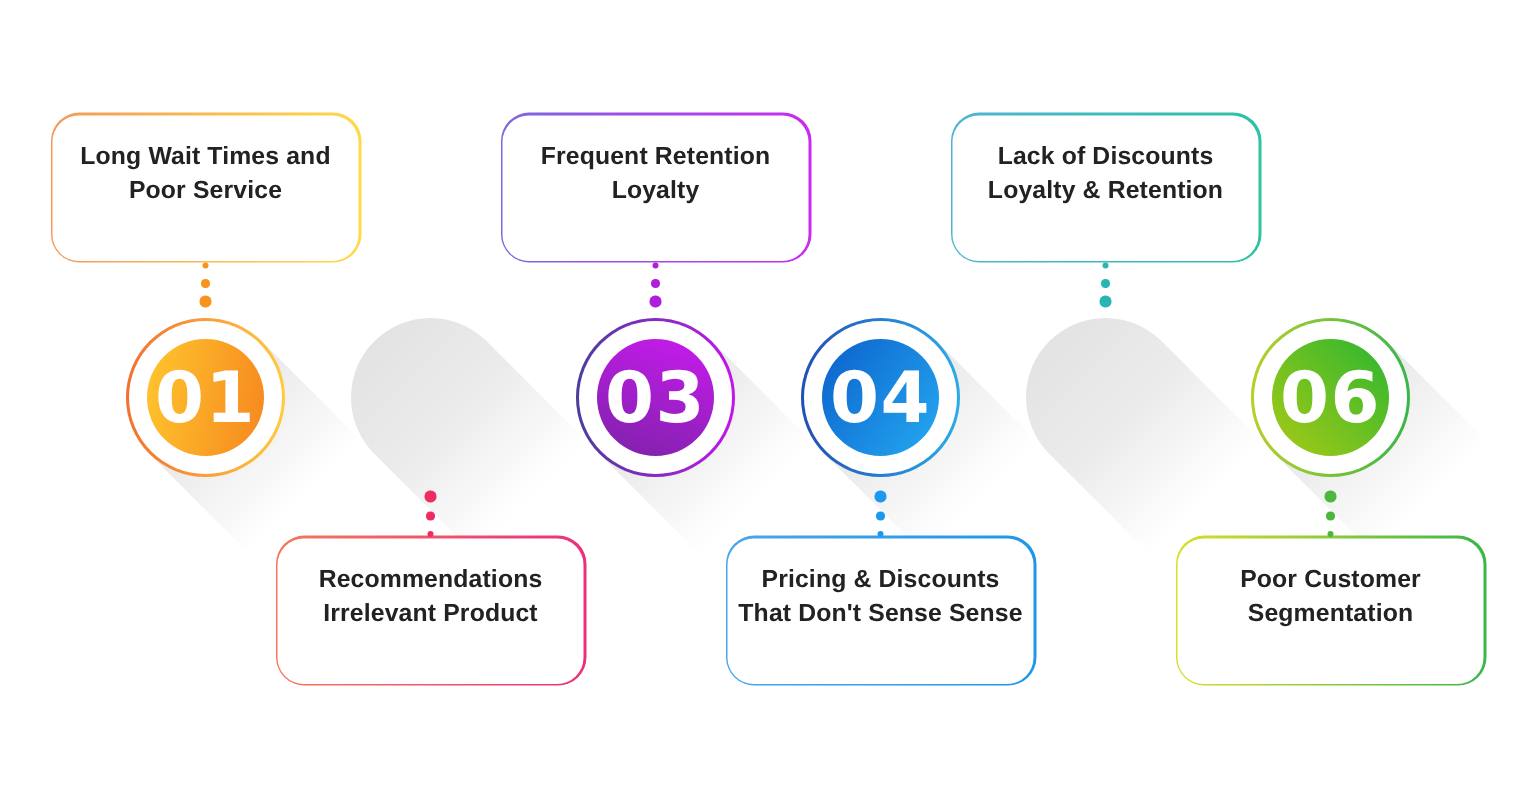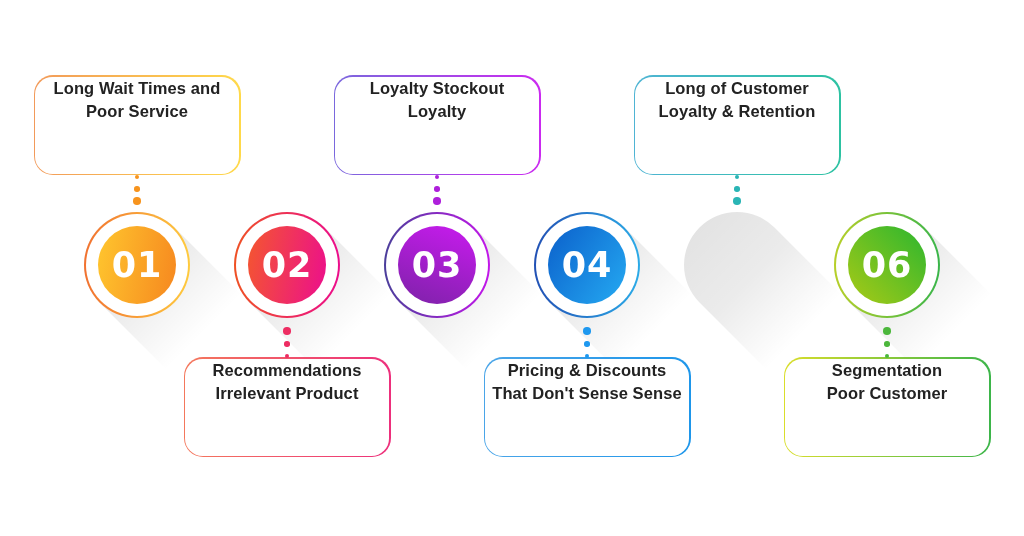--- a/index.html
+++ b/index.html
@@ -24,21 +24,21 @@
   .label-box{
     position:absolute; left:calc(var(--cx) - 103.5px); width:207px; height:100px;
     border-radius:19px; padding:1.5px; box-sizing:border-box;
     background:linear-gradient(90deg, var(--border-a), var(--border-b));
     z-index:2;
   }
   .label-box.top{top:75px;}
   .label-box.bottom{top:357px;}
   .label-inner{
     width:100%; height:100%; background:#ffffff; border-radius:17.5px;
-    box-sizing:border-box; padding:0 6px 0 6px; text-align:center;
+    box-sizing:border-box; padding:16px 6px 0 6px; text-align:center;
   }
   .label-inner span{
     display:block; font-size:16.5px; line-height:23px; font-weight:700;
     letter-spacing:0.1px; color:var(--text-color,#222222);
   }
 
   
   .dot{position:absolute; border-radius:50%; background:var(--dot); z-index:2;}
   .dot.s{width:4px;   height:4px;   left:calc(var(--cx) - 2px);}
   .dot.m{width:5.5px; height:5.5px; left:calc(var(--cx) - 2.75px);}
@@ -54,21 +54,21 @@
     z-index:3;
   }
   .ring-white{position:absolute; inset:2px; background:#ffffff; border-radius:50%;}
   .fill{
     position:absolute; inset:14px; border-radius:50%;
     background:linear-gradient(var(--fill-angle,95deg), var(--fill-a), var(--fill-b));
     display:flex; align-items:center; justify-content:center;
   }
   .num{
     font-family:"DejaVu Sans","Liberation Sans",sans-serif;
-    font-size:35px; font-weight:700; color:#ffffff; letter-spacing:1px;
+    font-size:47px; font-weight:700; color:#ffffff; letter-spacing:1px;
   }
 </style>
 </head>
 <body>
 
 <div class="canvas" style="background: rgb(255, 255, 255); --text-color: #222222;">
 
   <div class="unit u0 top-run" style="--border-a: #f29a5a; --border-b: #ffd94a; --ring-a: #f2712f; --ring-b: #ffcb3e; --fill-a: #ffc62e; --fill-b: #f6871f; --fill-angle: 100deg; --dot: #f7941e;">
     <div class="long-shadow"></div>
     <div class="label-box top">
@@ -92,33 +92,27 @@
     <div class="long-shadow"></div>
     <div class="label-box bottom">
       <div class="label-inner">
         <span>Recommendations</span>
         <span>Irrelevant Product</span>
       </div>
     </div>
     <span class="dot l"></span>
     <span class="dot m"></span>
     <span class="dot s"></span>
-    <div class="ring">
-      <div class="ring-white"></div>
-      <div class="fill">
-        <span class="num">02</span>
-      </div>
-    </div>
   </div>
 
   <div class="unit u2 top-run" style="--border-a: #7a68dd; --border-b: #cb2af0; --ring-a: #4a3e9b; --ring-b: #c316ea; --fill-a: #c91bef; --fill-b: #7d22a8; --fill-angle: 200deg; --dot: #ae1fdb;">
     <div class="long-shadow"></div>
     <div class="label-box top">
       <div class="label-inner">
-        <span>Loyalty Stockout</span>
+        <span>Frequent Retention</span>
         <span>Loyalty</span>
       </div>
     </div>
     <span class="dot s"></span>
     <span class="dot m"></span>
     <span class="dot l"></span>
     <div class="ring">
       <div class="ring-white"></div>
       <div class="fill">
         <span class="num">03</span>
@@ -142,35 +136,35 @@
       <div class="fill">
         <span class="num">04</span>
       </div>
     </div>
   </div>
 
   <div class="unit u4 top-run" style="--border-a: #4fb4d4; --border-b: #2dc2a2; --ring-a: #1fb573; --ring-b: #1193c1; --fill-a: #22b47e; --fill-b: #0d84a8; --fill-angle: 100deg; --dot: #2ab5b5;">
     <div class="long-shadow"></div>
     <div class="label-box top">
       <div class="label-inner">
-        <span>Long of Customer</span>
+        <span>Lack of Discounts</span>
         <span>Loyalty &amp; Retention</span>
       </div>
     </div>
     <span class="dot s"></span>
     <span class="dot m"></span>
     <span class="dot l"></span>
   </div>
 
   <div class="unit u5 bot-run" style="--border-a: #dade2b; --border-b: #3cb54a; --ring-a: #b8d028; --ring-b: #39b54a; --fill-a: #a9ca16; --fill-b: #2bb62f; --fill-angle: 45deg; --dot: #4cb73c;">
     <div class="long-shadow"></div>
     <div class="label-box bottom">
       <div class="label-inner">
+        <span>Poor Customer</span>
         <span>Segmentation</span>
-        <span>Poor Customer</span>
       </div>
     </div>
     <span class="dot l"></span>
     <span class="dot m"></span>
     <span class="dot s"></span>
     <div class="ring">
       <div class="ring-white"></div>
       <div class="fill">
         <span class="num">06</span>
       </div>

